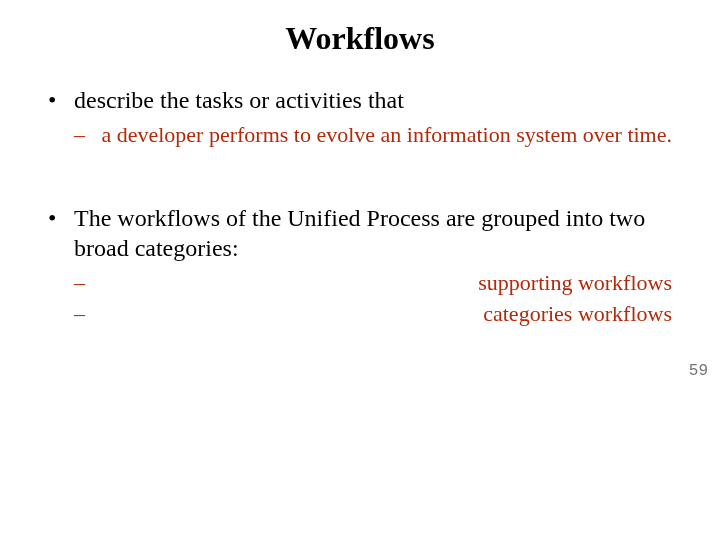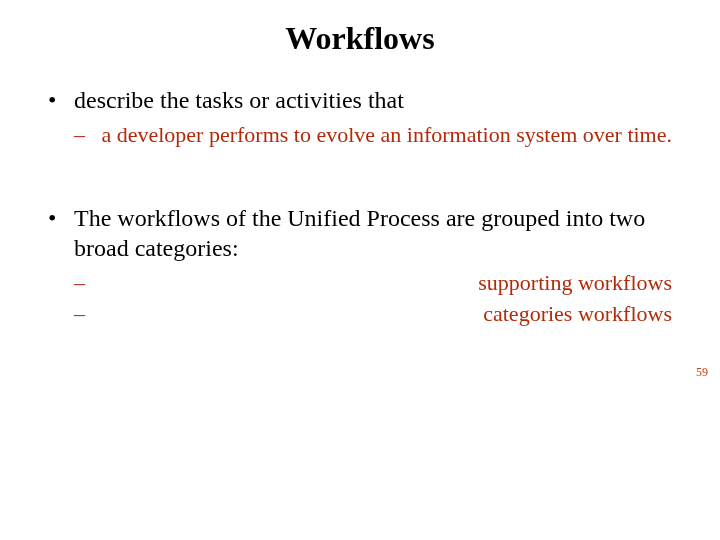--- a/index.html
+++ b/index.html
@@ -57,23 +57,23 @@
     flex: 1;
     text-align: right;
   }
   .gap {
     height: 50px;
   }
   .page-num {
     position: absolute;
     right: 12px;
     bottom: 10px;
-    font-size: 12px;
-    font-family: Liberation Serif, serif;
-    color: #c2410c;
+    font-size: 16px;
+    font-family: Liberation Mono, monospace;
+    color: #737373;
   }
 </style>
 </head>
 <body>
 
 <div class="slide">
   <div class="title">Workflows</div>
 
   <div class="content">
 

